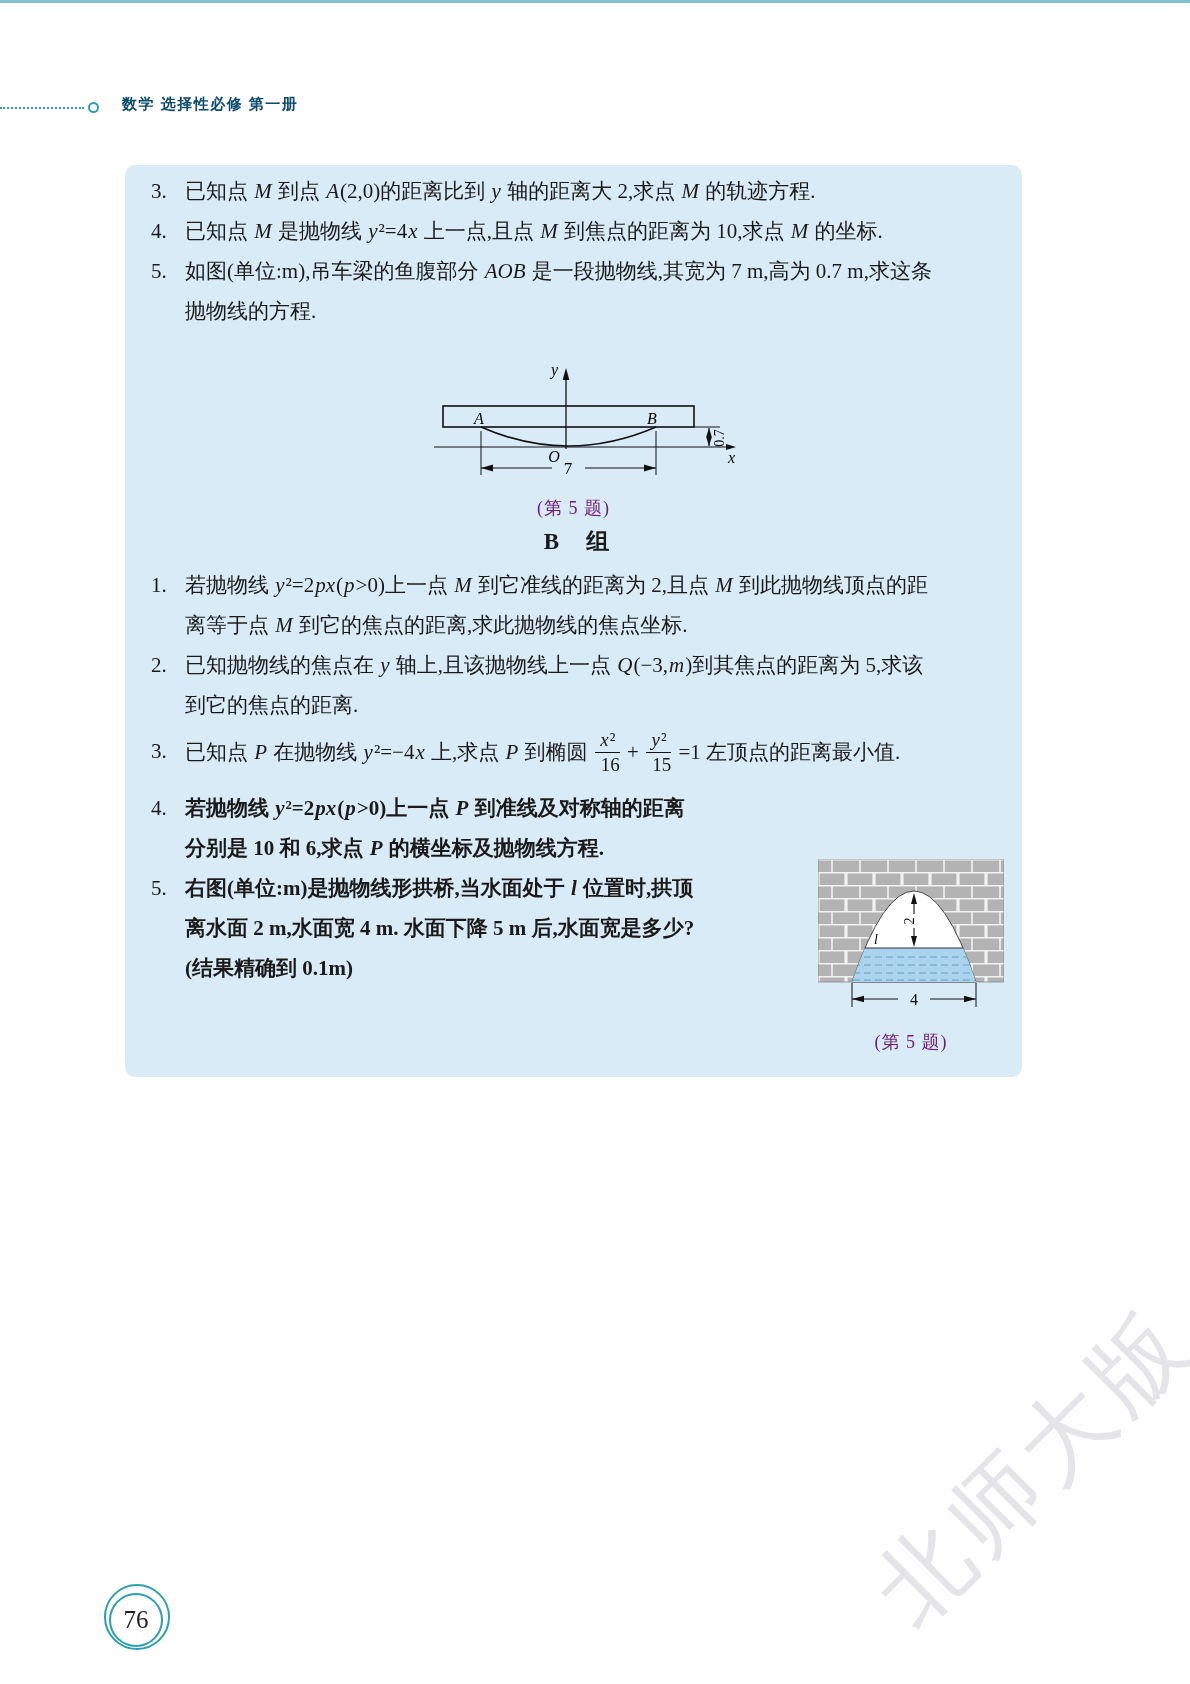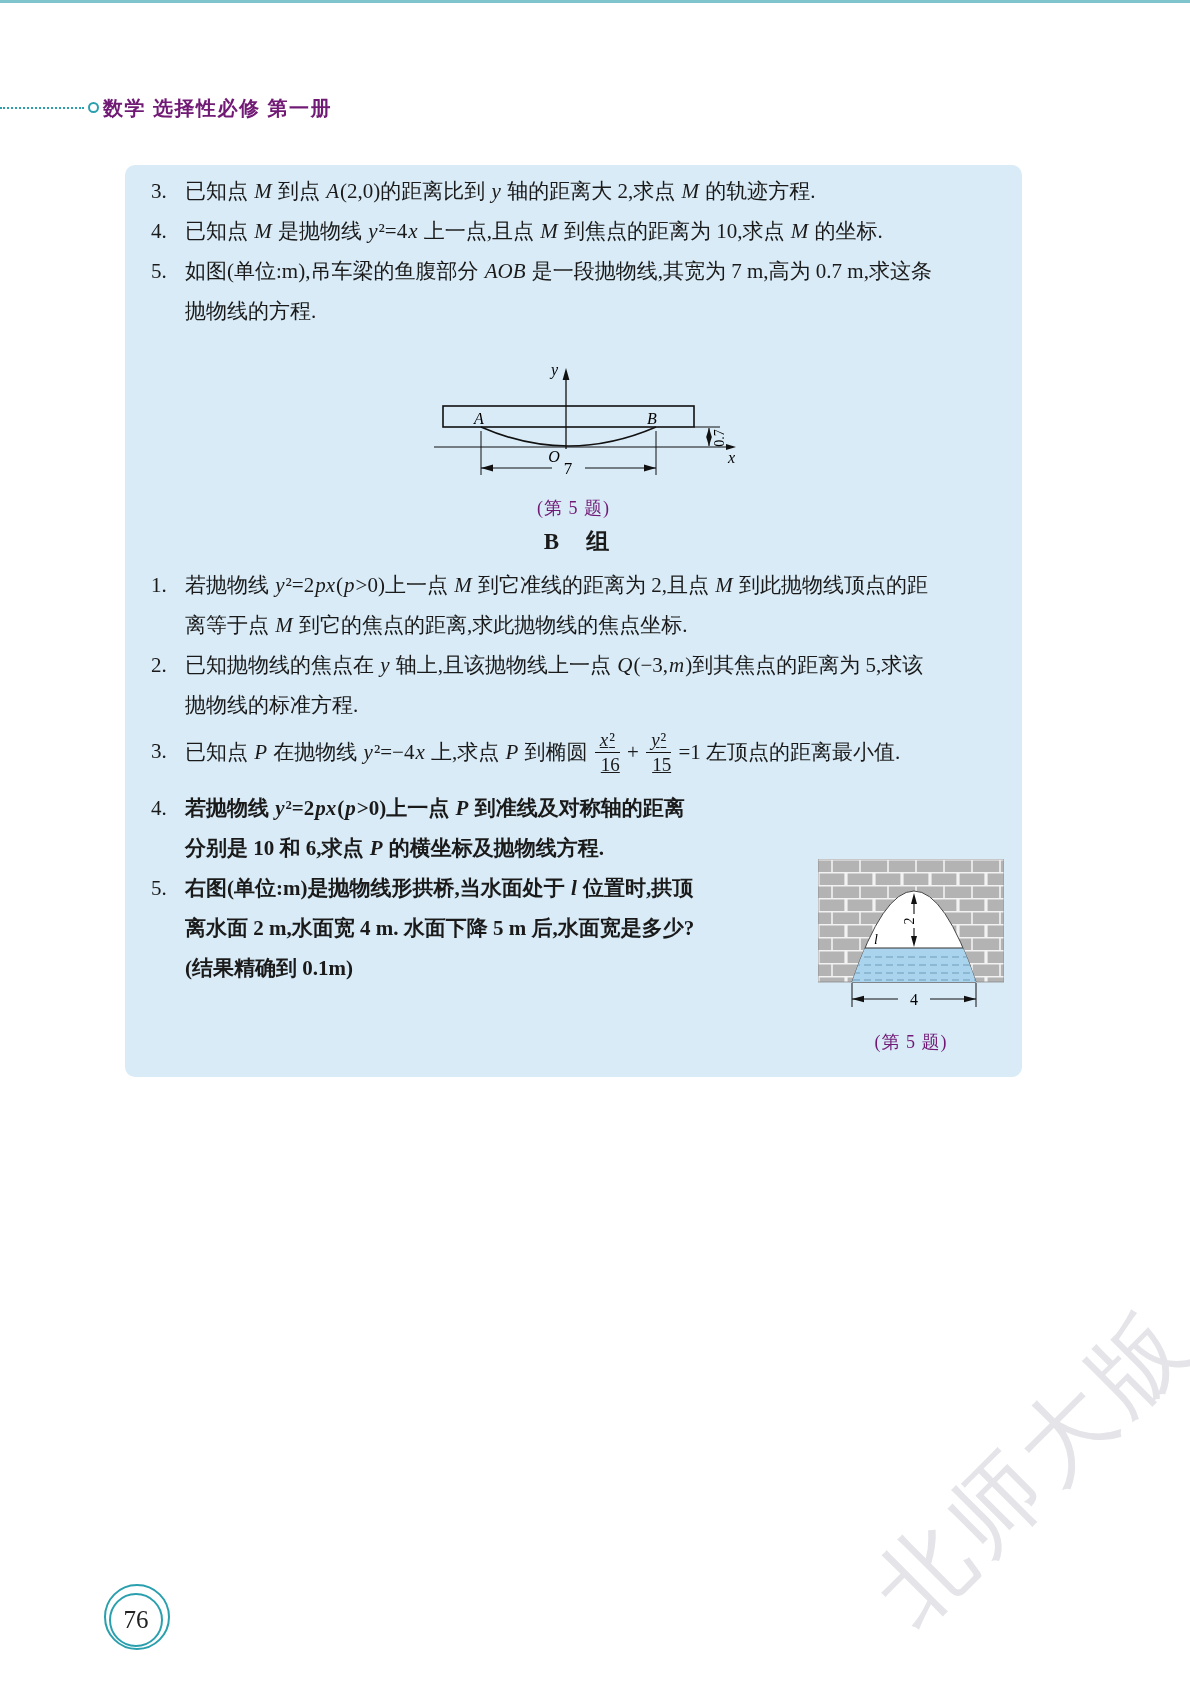--- a/index.html
+++ b/index.html
@@ -5,38 +5,38 @@
   html,body{margin:0;padding:0;}
   body{
     width:1190px;height:1684px;position:relative;background:#ffffff;
     font-family:"Liberation Serif","DejaVu Serif",serif;color:#1a1a1a;overflow:hidden;
   }
   .top-rule{position:absolute;top:0;left:0;width:1190px;height:3px;background:#7fc3cc;}
   
   .leader-line{position:absolute;top:107px;left:0;width:84px;border-top:2px dotted #2aa0ae;}
   .leader-dot{position:absolute;top:102px;left:88px;width:7px;height:7px;border:2px solid #2aa0ae;border-radius:50%;background:#fff;}
   .header-title{
-    position:absolute;top:95px;left:103px;color:#701a75;font-weight:bold;font-size:20px;
+    position:absolute;top:95px;left:122px;color:#0c4a6e;font-weight:bold;font-size:15px;
     letter-spacing:1.5px;font-family:"Liberation Sans","DejaVu Sans",sans-serif;
   }
   
   .content-box{
     position:absolute;left:125px;top:165px;width:897px;height:912px;
     background:#d9ebf7;border-radius:10px;font-size:21px;
   }
   .box-inner{padding-top:6px;}
   .q{display:flex;padding-left:26px;}
   .qnum{width:34px;flex:none;line-height:40px;}
   .qbody{flex:1;padding-right:28px;}
   .qline{line-height:40px;}
   i{font-style:italic;font-family:"Liberation Serif","DejaVu Serif",serif;padding:0 1px;}
   .narrow{max-width:600px;font-weight:bold;}
   
   .tall{padding:6px 0 10px 0;}
-  .frac{display:inline-block;vertical-align:middle;text-align:left;font-size:19px;line-height:1.15;margin:0 2px;position:relative;top:-2px;text-decoration:underline;}
+  .frac{display:inline-block;vertical-align:middle;text-align:center;font-size:19px;line-height:1.15;margin:0 2px;position:relative;top:-2px;}
   .fnum{display:block;border-bottom:1.5px solid #111;padding:0 4px 1px 4px;}
   .fden{display:block;padding-top:1px;margin-left:6px;}
   
   .figure1-wrap{width:340px;margin:10px auto 4px auto;text-align:center;}
   .fig-caption{color:#701a75;font-size:18px;line-height:26px;text-align:center;letter-spacing:1px;}
   .bheading{text-align:center;font-weight:bold;font-size:23px;line-height:34px;margin:4px 0 6px 0;letter-spacing:2px;padding-left:8px;}
   .figure2-wrap{position:absolute;right:18px;top:694px;width:186px;text-align:center;}
   .figure2-wrap .fig-caption{margin-top:12px;}
   svg text{font-family:"Liberation Serif","DejaVu Serif",serif;}
   .var{font-style:italic;}
@@ -126,21 +126,21 @@
       <div class="qnum">1.</div>
       <div class="qbody">
         <div class="qline">若抛物线 <i>y</i>²=2<i>px</i>(<i>p</i>&gt;0)上一点 <i>M</i> 到它准线的距离为 2,且点 <i>M</i> 到此抛物线顶点的距</div>
         <div class="qline">离等于点 <i>M</i> 到它的焦点的距离,求此抛物线的焦点坐标.</div>
       </div>
     </div>
     <div class="q">
       <div class="qnum">2.</div>
       <div class="qbody">
         <div class="qline">已知抛物线的焦点在 <i>y</i> 轴上,且该抛物线上一点 <i>Q</i>(−3,<i>m</i>)到其焦点的距离为 5,求该</div>
-        <div class="qline">抛物线的标准方程.</div>
+        <div class="qline">到它的焦点的距离.</div>
       </div>
     </div>
     <div class="q">
       <div class="qnum tall">3.</div>
       <div class="qbody tall">
         <span class="qline">已知点 <i>P</i> 在抛物线 <i>y</i>²=−4<i>x</i> 上,求点 <i>P</i> 到椭圆</span>
         <span class="frac"><span class="fnum"><i>x</i>²</span><span class="fden">16</span></span>
         <span>+</span>
         <span class="frac"><span class="fnum"><i>y</i>²</span><span class="fden">15</span></span>
         <span>=1</span>

